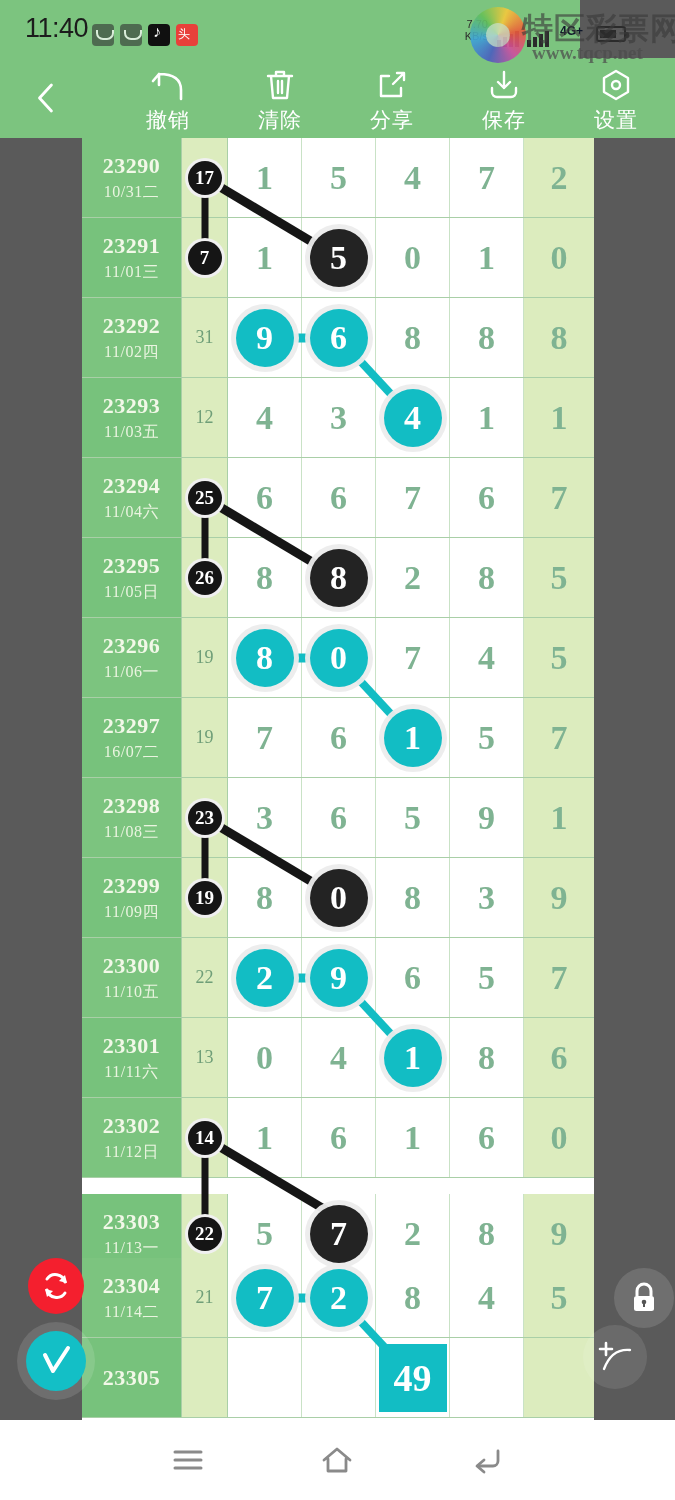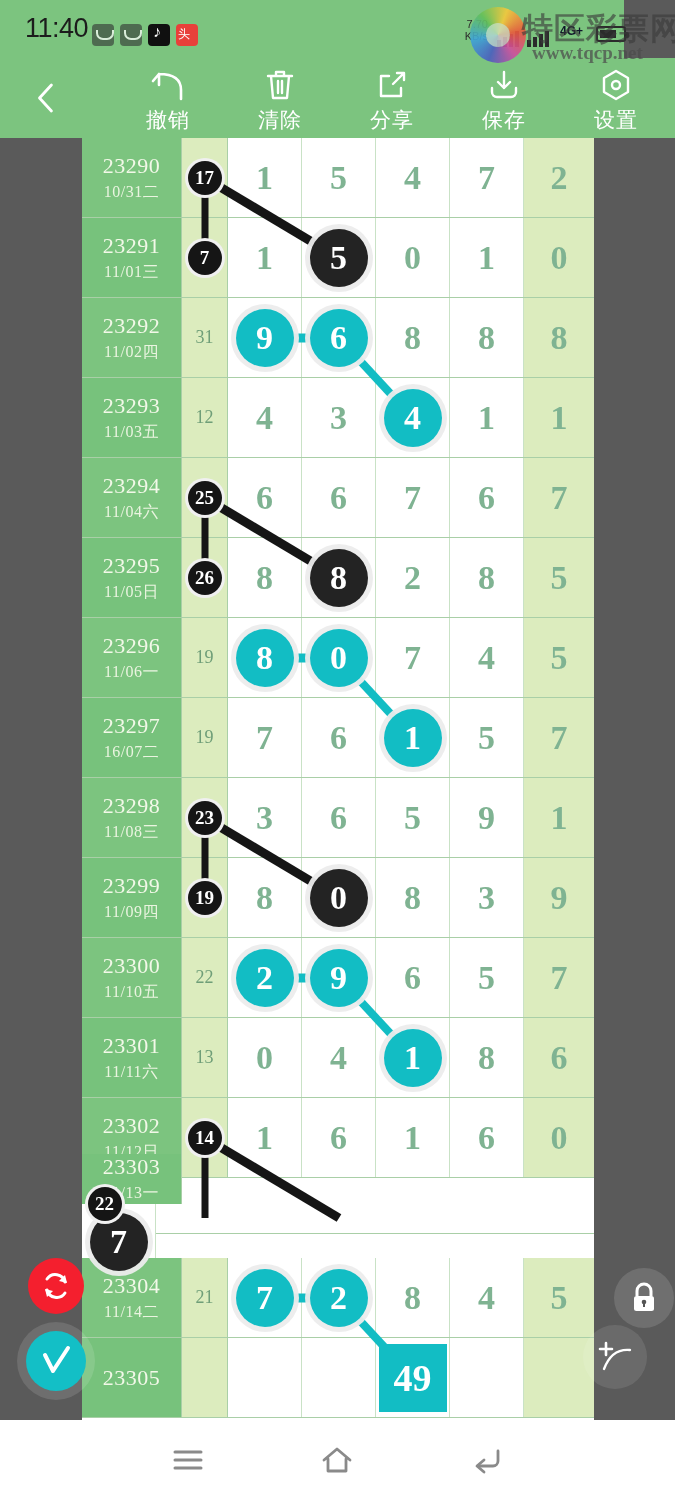--- a/index.html
+++ b/index.html
@@ -4,21 +4,21 @@
 <style>
   * { box-sizing: border-box; margin:0; padding:0; }
   html,body{ background:#5a5a5a; }
   body{
     width:675px; height:1500px; position:relative; overflow:hidden;
     font-family:"Liberation Serif", "DejaVu Serif", serif;
   }
 
   
   #statusbar{
-    position:absolute; left:0; top:0; width:624px; height:58px;
+    position:absolute; left:0; top:0; width:580px; height:58px;
     background:#7cc47f; z-index:30;
   }
   #statusbar .clock{
     position:absolute; left:25px; top:13px; font-size:27px; color:#1c1c1c;
     font-family:"Liberation Sans", sans-serif; font-weight:500; letter-spacing:-0.5px;
   }
   .sb-icon{ position:absolute; top:24px; width:22px; height:22px; border-radius:4px; }
   .sb-mail{ background:#4e6b50; }
   .sb-mail::after{
     content:""; position:absolute; left:4px; top:6px; width:14px; height:8px;
@@ -109,21 +109,21 @@
   }
   .row{
     position:absolute; left:0; width:512px; display:flex;
     border-bottom:1px solid #a9cfa7;
   }
   .c-issue{
     width:100px; background:#7cc47f; display:flex; flex-direction:column;
     align-items:center; justify-content:center; border-right:1px solid #a9cfa7;
   }
   .c-issue .num{
-    font-size:22px; color:#f2f8e8; font-weight:normal; letter-spacing:.5px;
+    font-size:22px; color:#f2f8e8; font-weight:bold; letter-spacing:.5px;
   }
   .c-issue .dt{ font-size:16px; color:#eaf4e0; margin-top:3px; letter-spacing:.5px; }
   .c-cur{
     width:46px; background:#dcecbe; border-right:1px solid #a9cfa7;
     display:flex; align-items:center; justify-content:center;
     font-size:18px; color:#6f9e78; position:relative;
   }
   .c-num{
     width:74px; background:#ffffff; border-right:1px solid #c9e2c6;
     display:flex; align-items:center; justify-content:center;
@@ -479,21 +479,21 @@
         </div>
         <div class="c-cur">
           <div class="minicirc">14</div>
         </div>
         <div class="c-num">1</div>
         <div class="c-num">6</div>
         <div class="c-num">1</div>
         <div class="c-num">6</div>
         <div class="c-sum">0</div>
       </div>
-      <div class="row alt" style="top: 1016px; height: 80px; flex-direction: column;">
+      <div class="row alt" style="top: 1056px; height: 80px;">
         <div class="c-issue">
           <span class="num">23303</span>
           <span class="dt">11/13一</span>
         </div>
         <div class="c-cur">
           <div class="minicirc">22</div>
         </div>
         <div class="c-num">5</div>
         <div class="c-num">
           <div class="bubble black">7</div>

